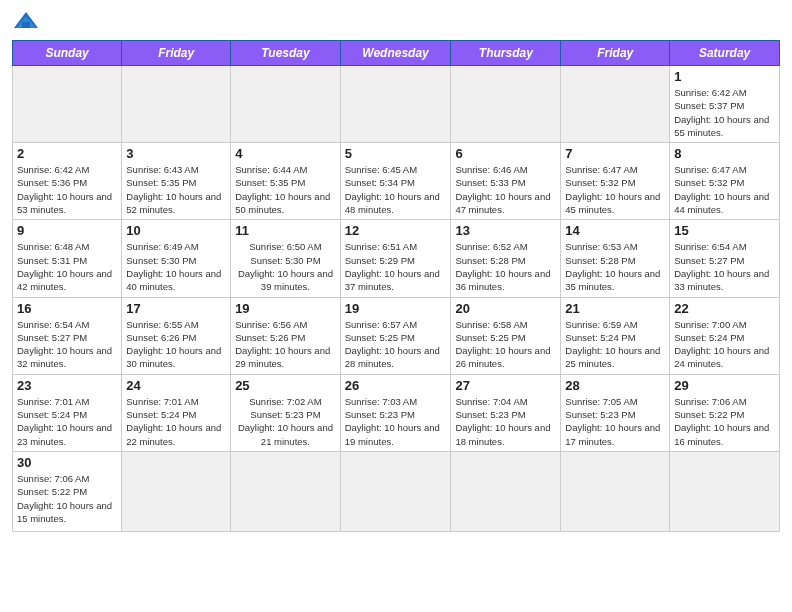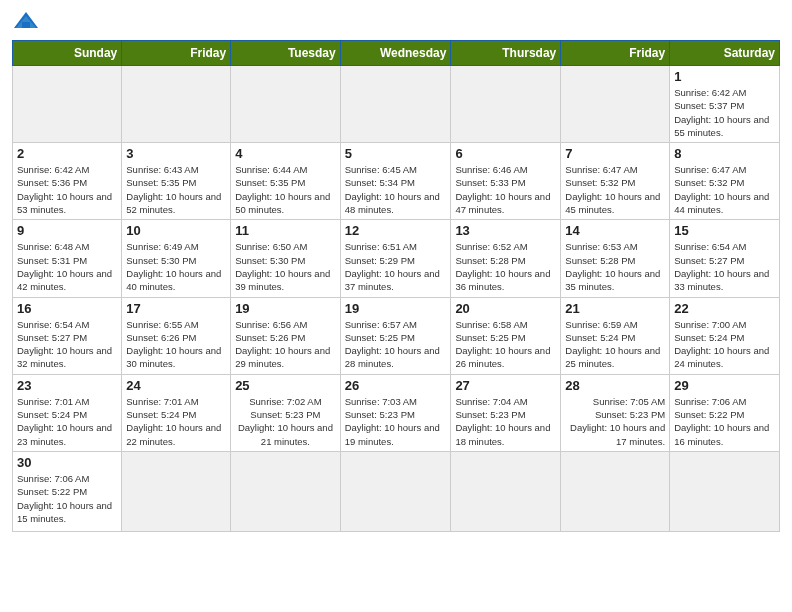--- a/index.html
+++ b/index.html
@@ -47,27 +47,28 @@
     .subtitle {
       font-size: 15px;
       color: #444;
     }
     .calendar {
       width: 100%;
       border-collapse: collapse;
       font-size: 10px;
     }
     .calendar th {
-      background: #4d7c0f;
+      background: #8b5cf6;
       color: #fff;
       padding: 5px 4px;
-      text-align: right;
+      text-align: center;
       font-size: 12px;
       font-weight: bold;
       border: 1px solid #1a5fa4;
+      font-style: italic;
     }
     .calendar td {
       border: 1px solid #ccc;
       vertical-align: top;
       padding: 3px 4px;
       width: 113px;
       height: 72px;
       background: #fff;
     }
     .calendar td.empty {
@@ -189,21 +190,21 @@
 Daylight: 10 hours and 42 minutes.</div>
           </td>
           <td>
             <span class="day-number">10</span>
             <div class="day-info" style="white-space: pre-line;">Sunrise: 6:49 AM
 Sunset: 5:30 PM
 Daylight: 10 hours and 40 minutes.</div>
           </td>
           <td>
             <span class="day-number">11</span>
-            <div class="day-info" style="white-space: pre-line;">Sunrise: 6:50 AM
+            <div class="day-info" style="white-space: pre-line; text-align: center;">Sunrise: 6:50 AM
 Sunset: 5:30 PM
 Daylight: 10 hours and 39 minutes.</div>
           </td>
           <td>
             <span class="day-number">12</span>
             <div class="day-info" style="white-space: pre-line;">Sunrise: 6:51 AM
 Sunset: 5:29 PM
 Daylight: 10 hours and 37 minutes.</div>
           </td>
           <td>
@@ -295,21 +296,21 @@
 Daylight: 10 hours and 19 minutes.</div>
           </td>
           <td>
             <span class="day-number">27</span>
             <div class="day-info" style="white-space: pre-line;">Sunrise: 7:04 AM
 Sunset: 5:23 PM
 Daylight: 10 hours and 18 minutes.</div>
           </td>
           <td>
             <span class="day-number">28</span>
-            <div class="day-info" style="white-space: pre-line; text-align: right;">Sunrise: 7:05 AM
+            <div class="day-info" style="white-space: pre-line;">Sunrise: 7:05 AM
 Sunset: 5:23 PM
 Daylight: 10 hours and 17 minutes.</div>
           </td>
           <td>
             <span class="day-number">29</span>
             <div class="day-info" style="white-space: pre-line;">Sunrise: 7:06 AM
 Sunset: 5:22 PM
 Daylight: 10 hours and 16 minutes.</div>
           </td>
         </tr>

